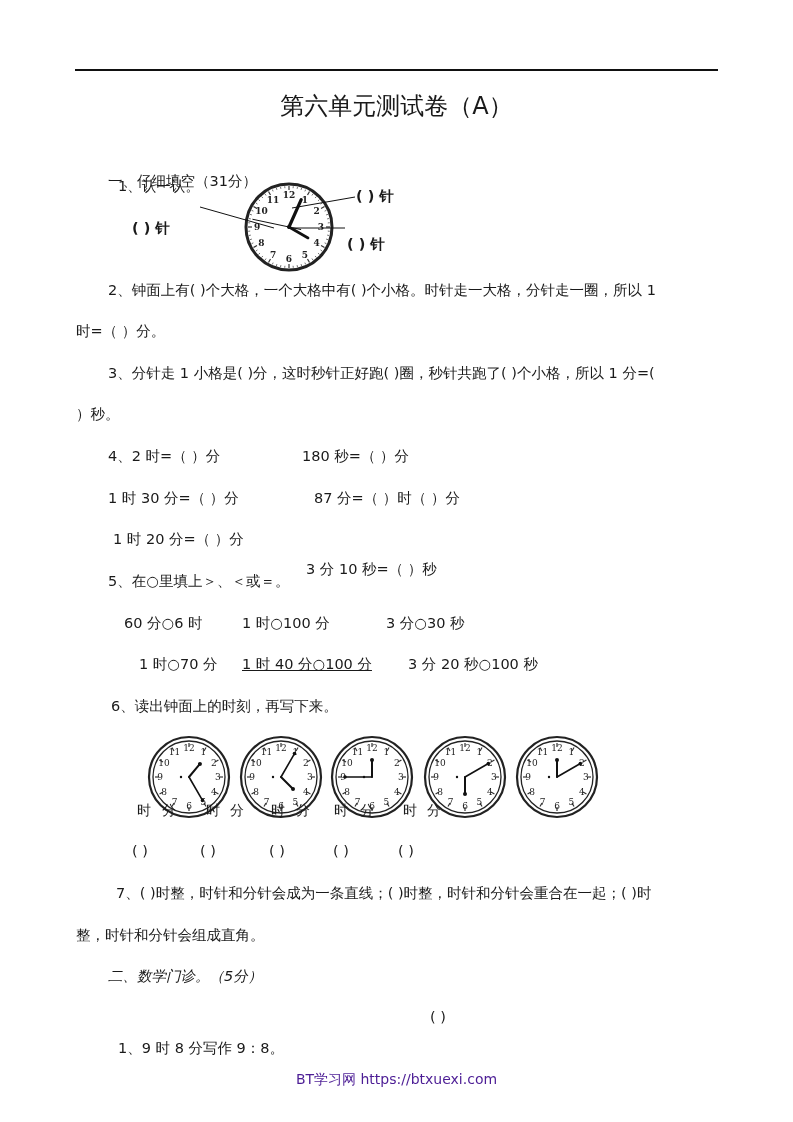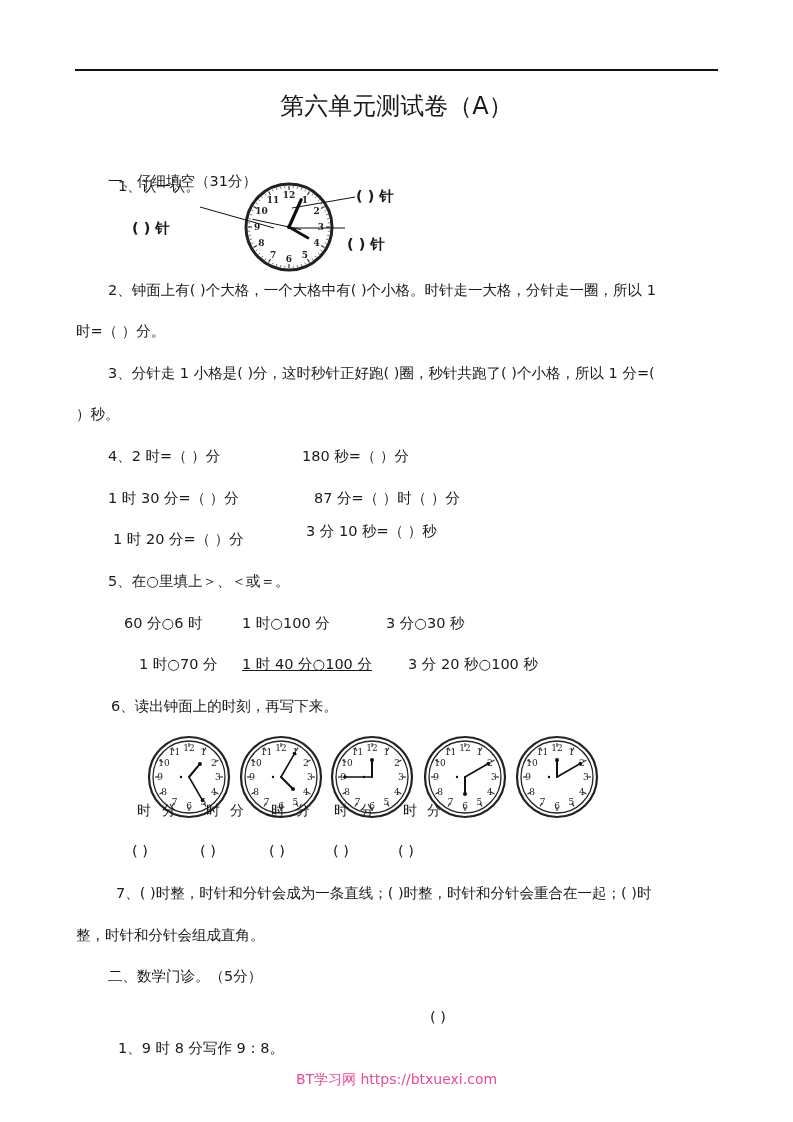--- a/index.html
+++ b/index.html
@@ -3,21 +3,21 @@
 <meta charset="utf-8">
 <style>
   html, body { margin: 0; padding: 0; background: #ffffff; }
   body { width: 793px; height: 1122px; position: relative; overflow: hidden;
          font-family: "DejaVu Sans", "Liberation Sans", sans-serif; color: #1a1a1a; }
   .abs { position: absolute; white-space: nowrap; }
   .hr { position: absolute; left: 75px; top: 69px; width: 643px; height: 2px; background: #111; }
   .title { font-size: 24px; left: 0; width: 793px; text-align: center; top: 90px; }
   .t15 { font-size: 14.5px; }
   .bold { font-weight: bold; }
-  .footer { font-size: 14px; color: #ec4899; left: 0; width: 793px; text-align: center; top: 1071px; }
+  .footer { font-size: 14px; color: #4c1d95; left: 0; width: 793px; text-align: center; top: 1071px; }
   svg { position: absolute; overflow: visible; }
   .clocklbl { font-size: 14px; }
 </style>
 </head>
 <body>
 
 <div class="hr"></div>
 <div class="abs title">第六单元测试卷（A）</div>
 
 <div class="abs t15" style="left:108px;top:135px;margin-top:37px;">一、仔细填空（31分）</div>
@@ -116,21 +116,21 @@
 <div class="abs t15" style="left:76px;top:322px;">时=（      ）分。</div>
 
 <div class="abs t15" style="left:108px;top:364px;">3、分针走 1 小格是(    )分，这时秒针正好跑(      )圈，秒针共跑了(        )个小格，所以 1 分=(</div>
 <div class="abs t15" style="left:76px;top:405px;">）秒。</div>
 
 <div class="abs t15" style="left:108px;top:447px;">4、2 时=（    ）分</div>
 <div class="abs t15" style="left:302px;top:447px;">180 秒=（      ）分</div>
 <div class="abs t15" style="left:108px;top:489px;">1 时 30 分=（    ）分</div>
 <div class="abs t15" style="left:314px;top:489px;">87 分=（   ）时（    ）分</div>
 <div class="abs t15" style="left:113px;top:530px;">1 时 20 分=（    ）分</div>
-<div class="abs t15" style="left:306px;top:522px;">3 分 10 秒=（    ）秒</div>
+<div class="abs t15" style="left:306px;top:560px;">3 分 10 秒=（    ）秒</div>
 
 <div class="abs t15" style="left:108px;top:572px;">5、在○里填上＞、＜或＝。</div>
 <div class="abs t15" style="left:124px;top:614px;">60 分○6 时</div>
 <div class="abs t15" style="left:242px;top:614px;">1 时○100 分</div>
 <div class="abs t15" style="left:386px;top:614px;">3 分○30 秒</div>
 <div class="abs t15" style="left:124px;top:655px;margin-left:15px;">1 时○70 分</div>
 <div class="abs t15" style="left:242px;top:655px;text-decoration:underline;">1 时 40 分○100 分</div>
 <div class="abs t15" style="left:408px;top:655px;">3 分 20 秒○100 秒</div>
 
 <div class="abs t15" style="left:111px;top:697px;">6、读出钟面上的时刻，再写下来。</div>
@@ -315,17 +315,17 @@
 
 <div class="abs t15" style="left:132px;top:843px;">(     )</div>
 <div class="abs t15" style="left:200px;top:843px;">(     )</div>
 <div class="abs t15" style="left:269px;top:843px;">(     )</div>
 <div class="abs t15" style="left:333px;top:843px;">(     )</div>
 <div class="abs t15" style="left:398px;top:843px;">(     )</div>
 
 <div class="abs t15" style="left:116px;top:884px;">7、(      )时整，时针和分针会成为一条直线；(      )时整，时针和分针会重合在一起；(    )时</div>
 <div class="abs t15" style="left:76px;top:926px;">整，时针和分针会组成直角。</div>
 
-<div class="abs t15" style="left:108px;top:967px;">二、数学门诊。（5分）</div>
+<div class="abs t15" style="left:108px;top:967px;font-style:italic;">二、数学门诊。（5分）</div>
 <div class="abs t15" style="left:118px;top:1039px;">1、9 时 8 分写作 9：8。</div>
 <div class="abs t15" style="left:430px;top:1009px;">(    )</div>
 
 <div class="abs footer">BT学习网 https://btxuexi.com</div>
 
 </body></html>

